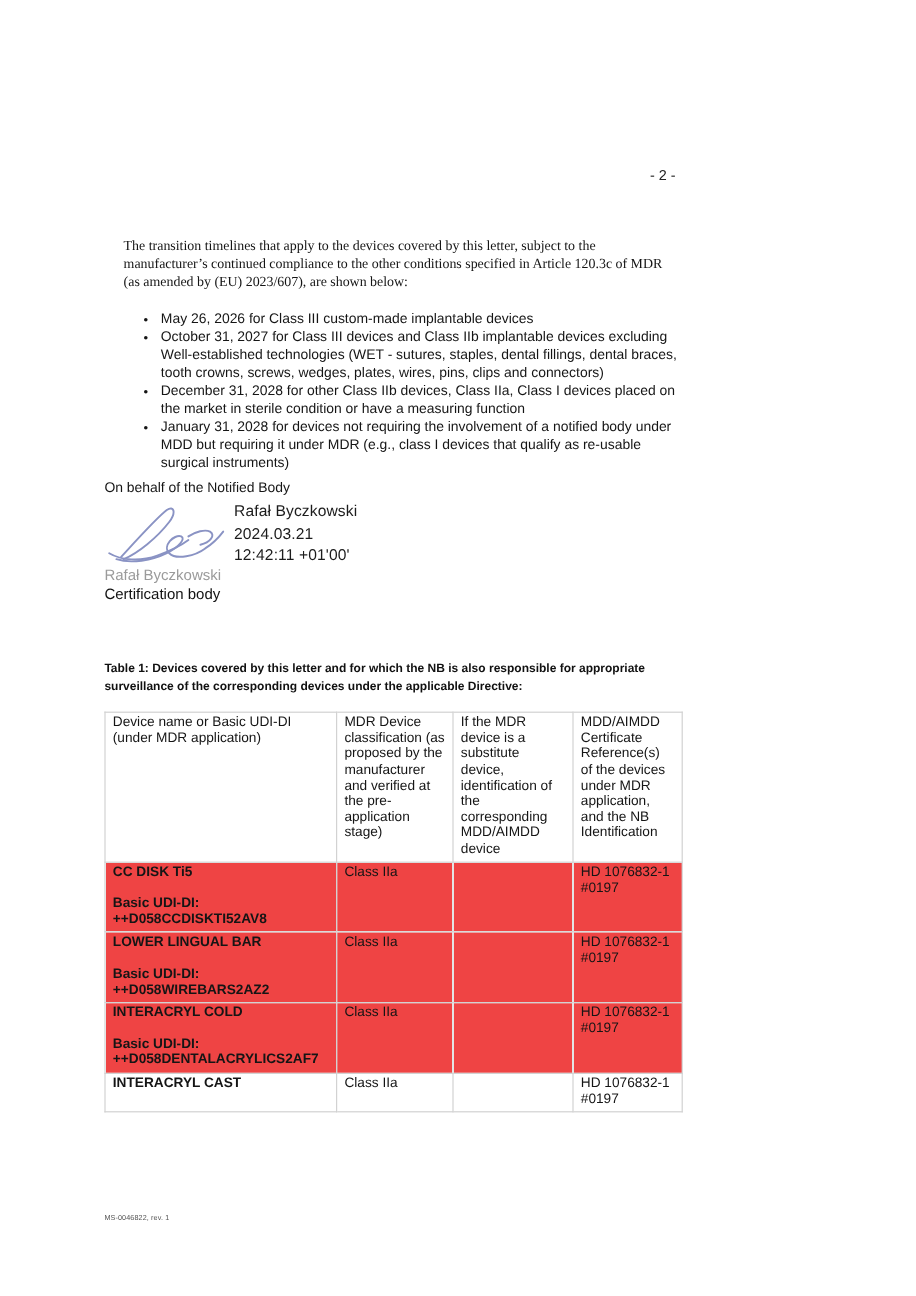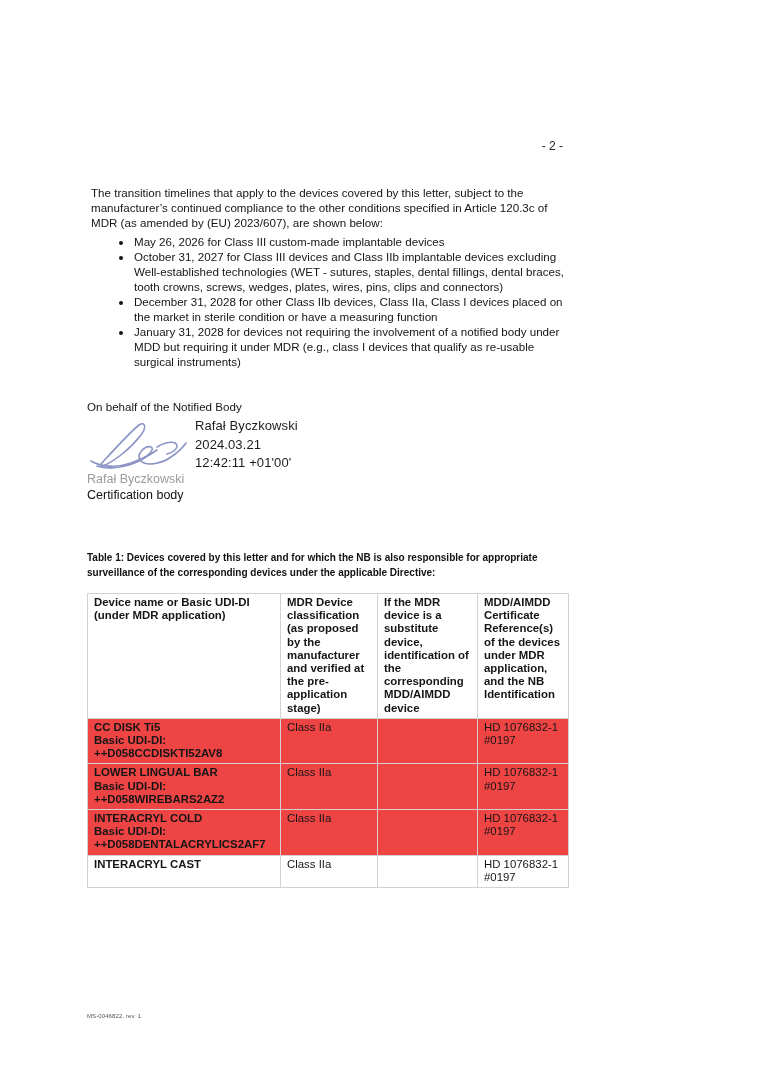--- a/index.html
+++ b/index.html
@@ -13,21 +13,21 @@
   }
   .abs{position:absolute;}
   #page-number{
     top:139px;right:200px;
     font-size:12px;color:#222;
   }
   #intro{
     top:181px;left:87px;width:481px;
     font-size:11.6px;line-height:15px;color:#151515;
   }
-  #intro p{margin:4px;}
+  #intro p{margin:16px;font-family:Liberation Serif, serif;}
   #intro ul{margin:1px 0 0 0;padding-left:46px;}
   #intro li{margin:0;padding-left:1px;}
   #on-behalf{
     top:400px;left:87px;width:300px;
     font-size:11.6px;color:#151515;
   }
   #signature-block{
     top:417px;left:87px;width:320px;
     display:flex;align-items:flex-start;
   }
@@ -57,24 +57,24 @@
     color:#151515;
     table-layout:fixed;
   }
   th,td{
     border:1px solid #d2d2d2;
     vertical-align:top;
     text-align:left;
     padding:2px 6px 3px 6px;
     overflow:hidden;
   }
-  th{font-weight:bold;background:#ffffff;}
+  th{font-weight:normal;background:#ffffff;}
   tr.shaded td{background:#ef4444;}
   .dev-name{font-weight:bold;}
-  .dev-udi-label{font-weight:bold;}
+  .dev-udi-label{font-weight:bold;margin-top:13px;}
   .dev-udi{font-weight:bold;}
   #doc-footer{
     top:1013px;left:87px;
     font-size:6px;color:#555;letter-spacing:.1px;
   }
 </style>
 </head>
 <body>
 
 <div class="page">

